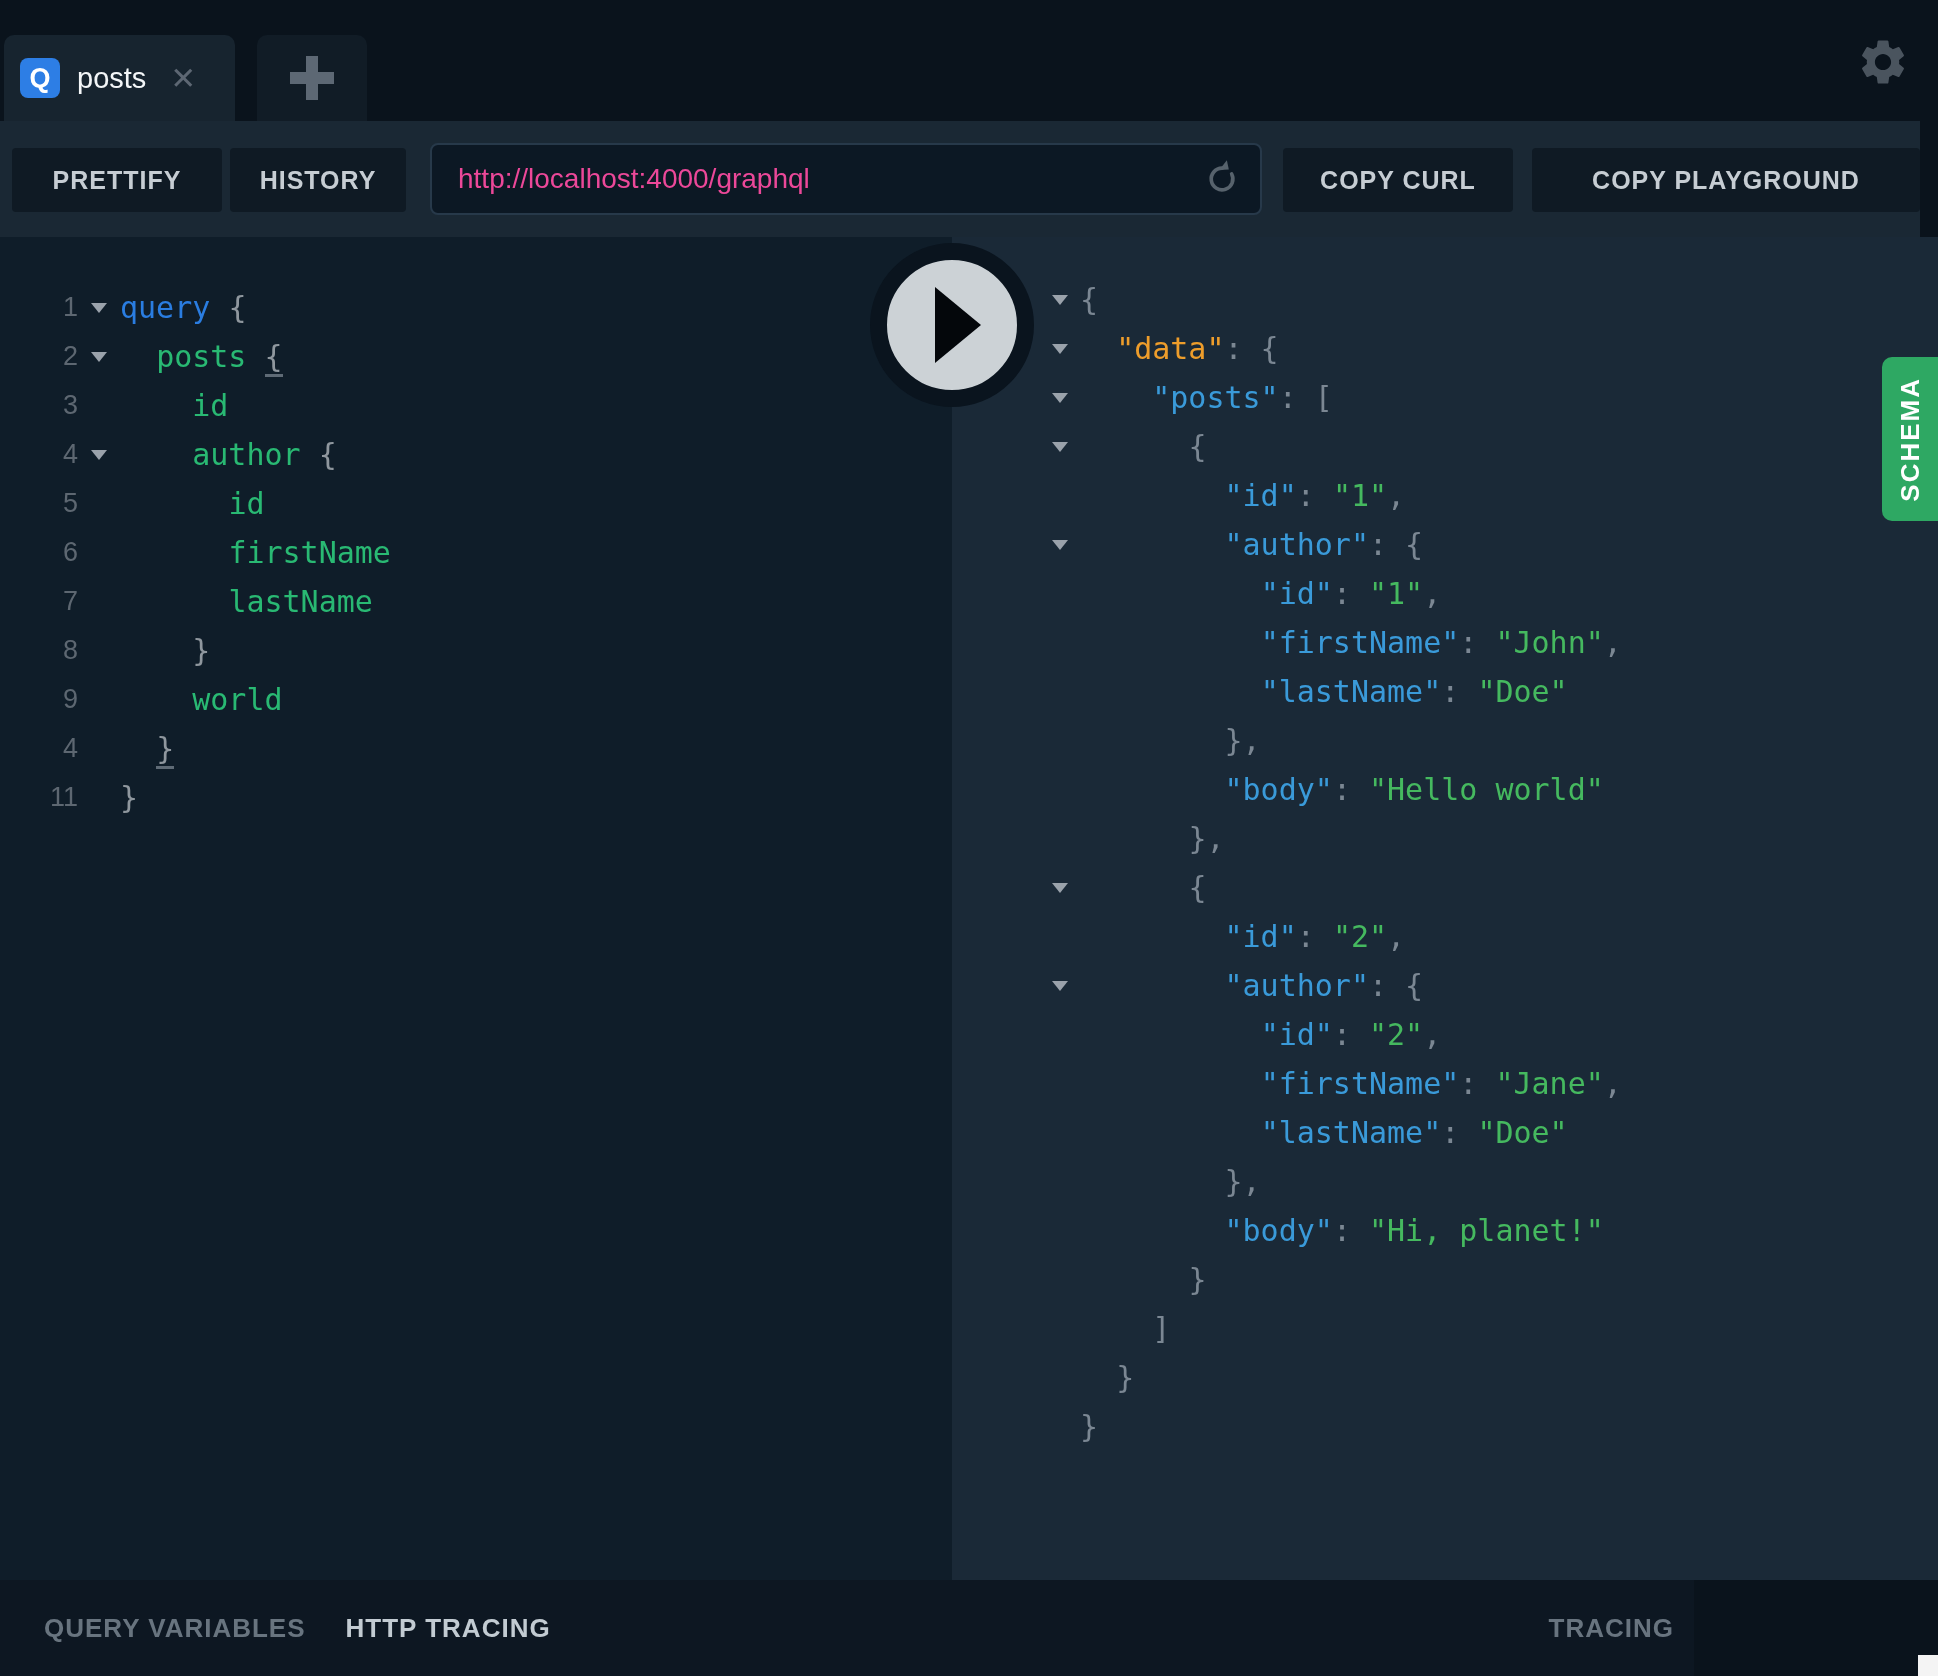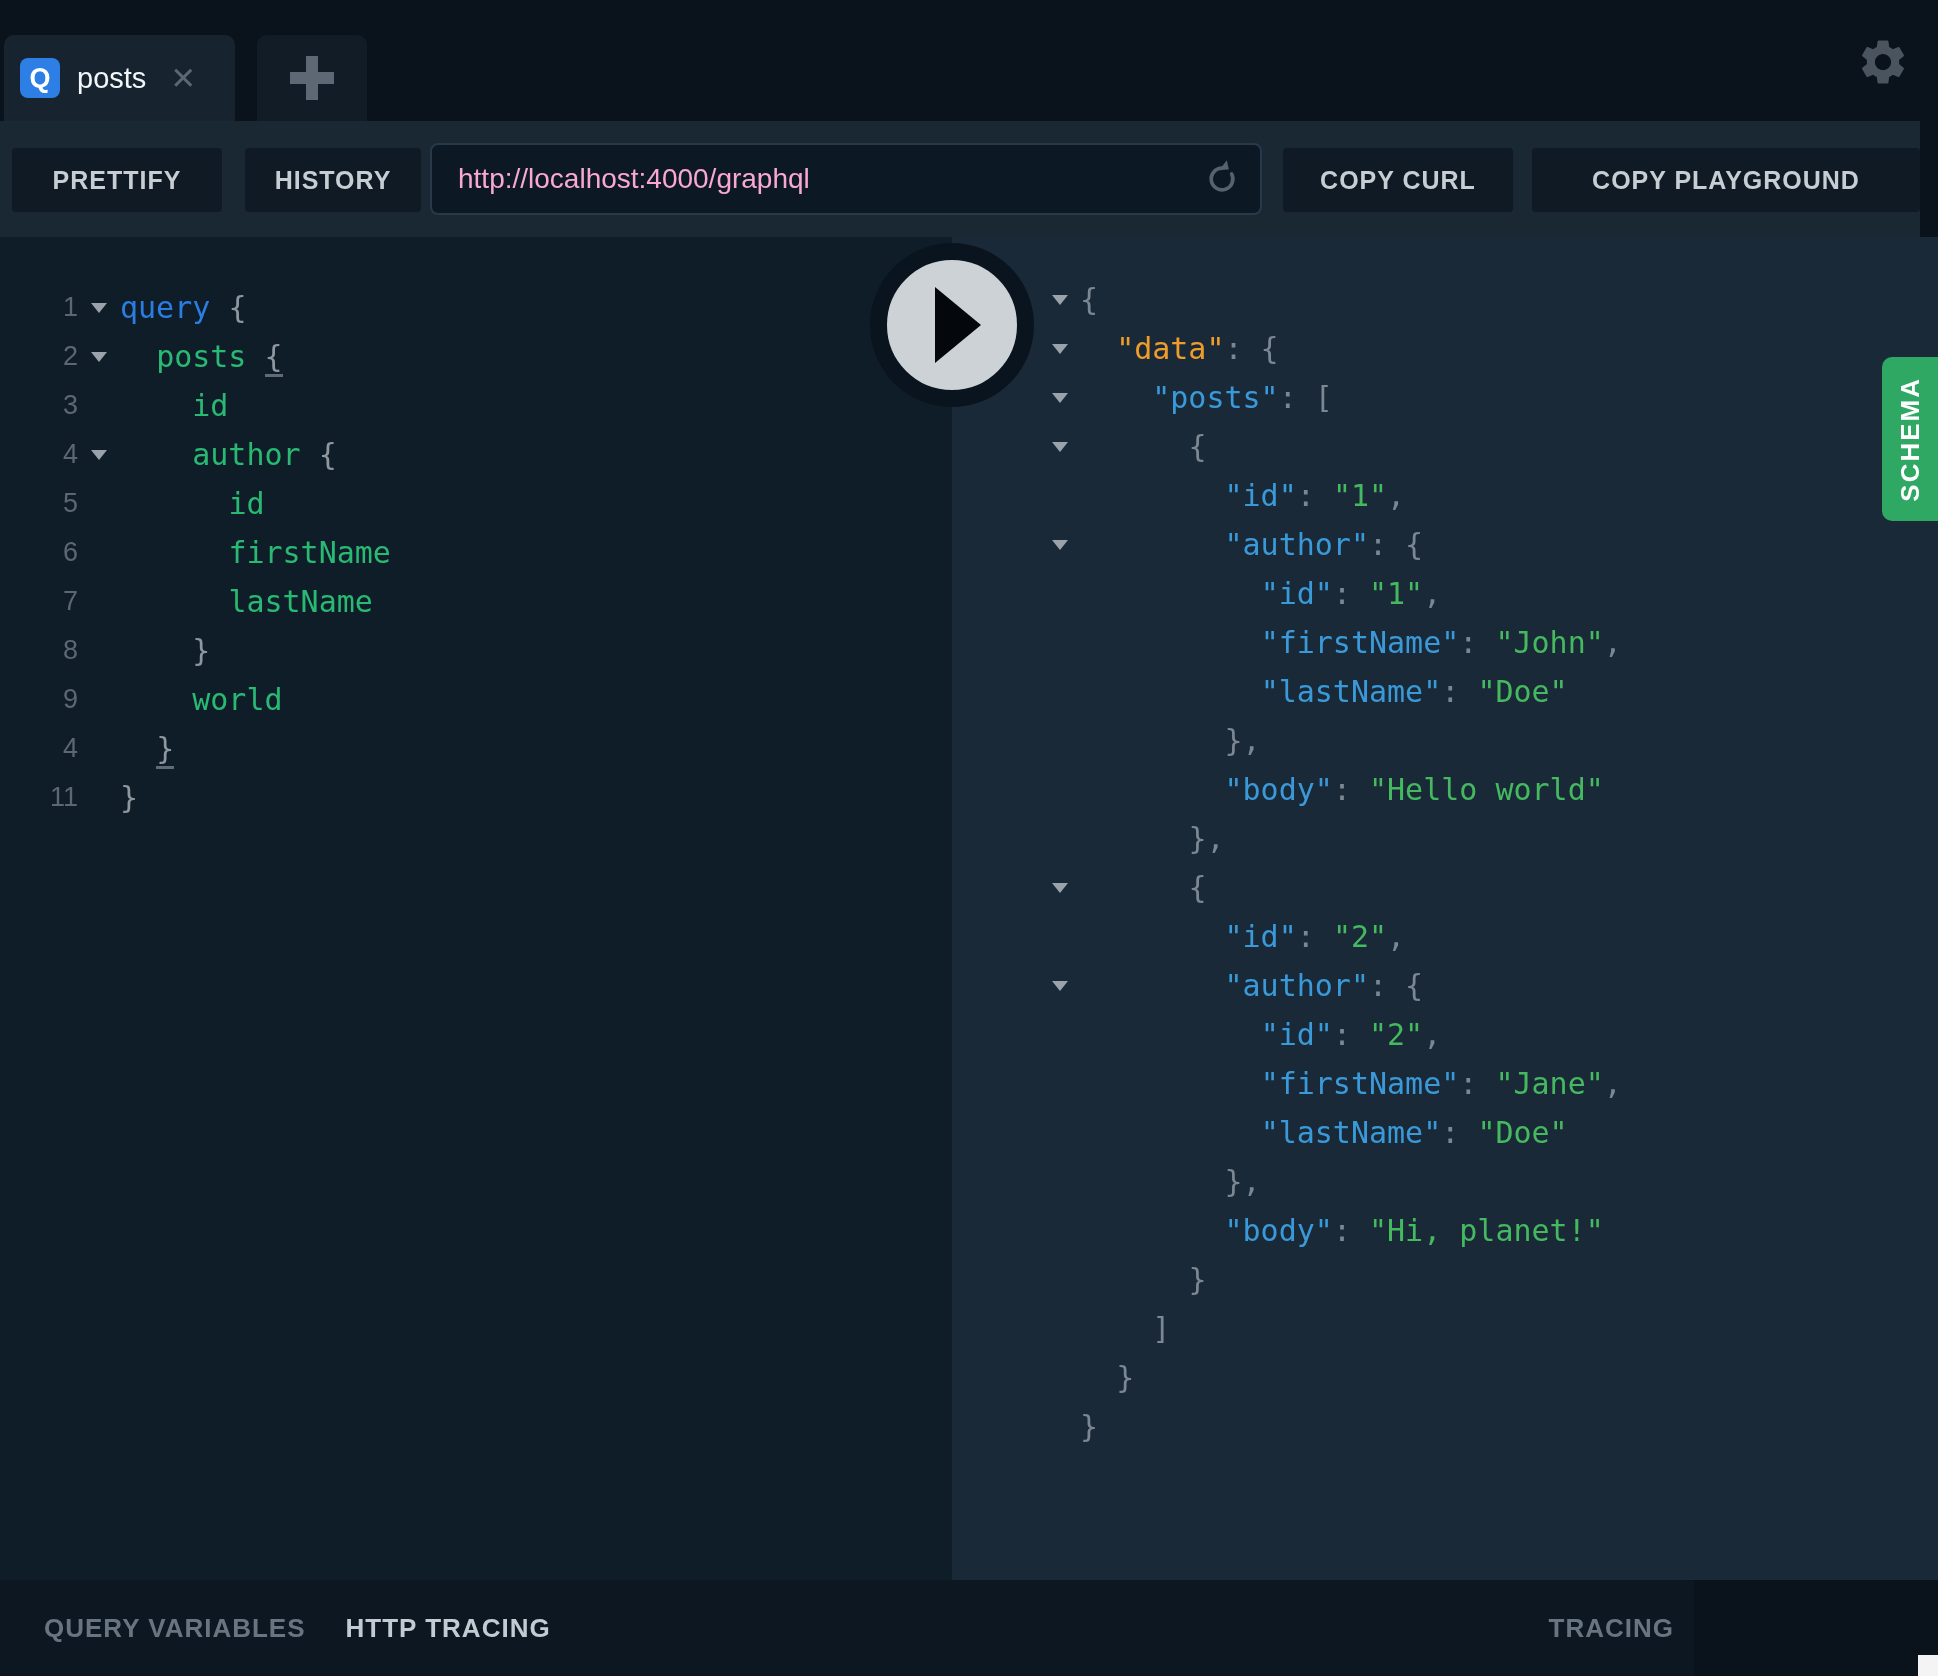--- a/index.html
+++ b/index.html
@@ -21,27 +21,27 @@
   .plus-glyph::before{left:0;top:16px;width:44px;height:12px;}
   .plus-glyph::after{left:16px;top:0;width:12px;height:44px;}
   .gear{position:absolute;right:28px;top:35px;width:54px;height:54px;cursor:pointer;}
 
   
   .toolbar{position:absolute;left:0;top:121px;width:1920px;height:116px;background:#1a2834;}
   .tbtn{position:absolute;top:27px;height:64px;background:#0f1a24;border-radius:4px;
         color:#c6cdd3;font-weight:bold;font-size:25px;letter-spacing:1px;
         display:flex;align-items:center;justify-content:center;box-sizing:border-box;cursor:pointer;}
   .btn-prettify{left:12px;width:210px;}
-  .btn-history{left:245px;width:176px;}
+  .btn-history{left:230px;width:176px;}
   .btn-copycurl{left:1283px;width:230px;text-align:center;}
   .btn-share{left:1532px;width:388px;}
   .urlbox{position:absolute;left:430px;top:22px;width:832px;height:72px;background:#0c1824;
           border:2px solid #27394a;border-radius:8px;box-sizing:border-box;
           display:flex;align-items:center;justify-content:space-between;padding:0 18px 0 26px;cursor:text;}
-  .urltext{color:#f9a8d4;font-size:28px;white-space:nowrap;overflow:hidden;}
+  .urltext{color:#ec4899;font-size:28px;white-space:nowrap;overflow:hidden;}
   .replay{flex:none;width:40px;height:40px;cursor:pointer;}
 
   
   .editor-pane{position:absolute;left:0;top:237px;width:952px;height:1343px;background:#0f1d29;}
   .response-pane{position:absolute;left:952px;top:237px;width:986px;height:1343px;background:#1a2937;}
   .editor-code{padding-top:46px;}
   .response-code{padding-top:38px;}
 
   .code-row{display:flex;align-items:center;height:49px;
             font-family:"DejaVu Sans Mono",monospace;font-size:30px;color:#d8dde1;}

